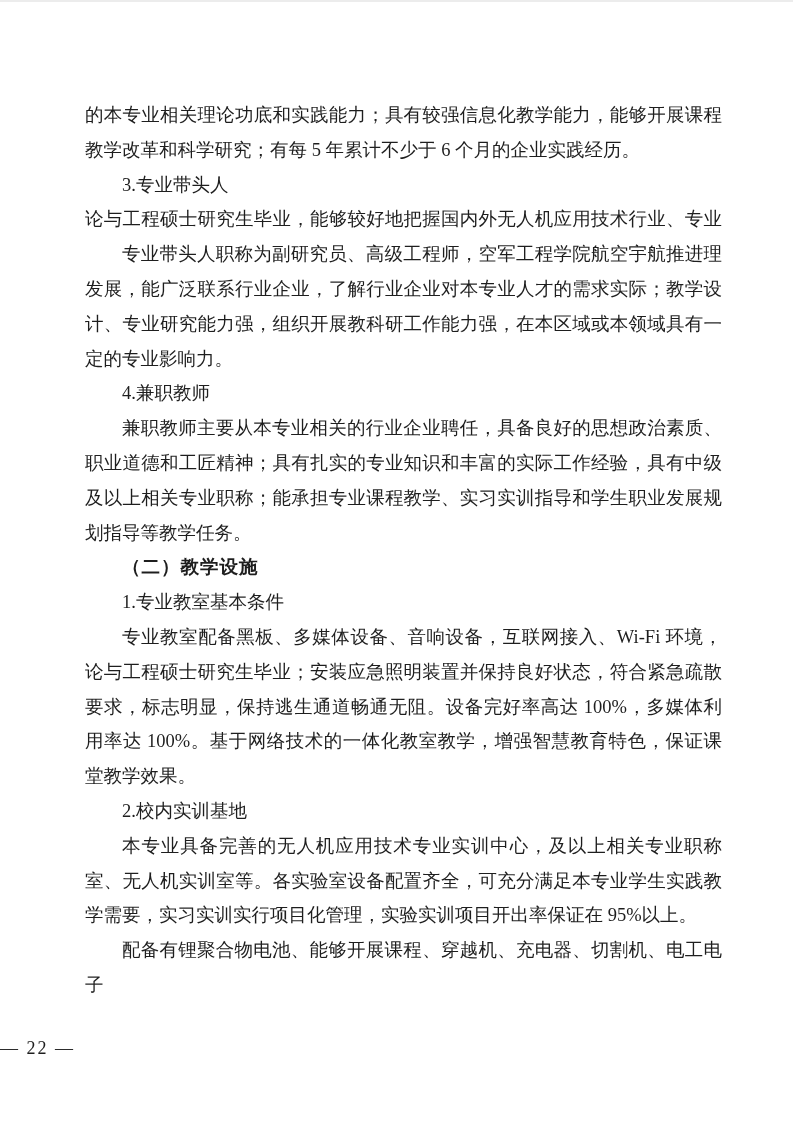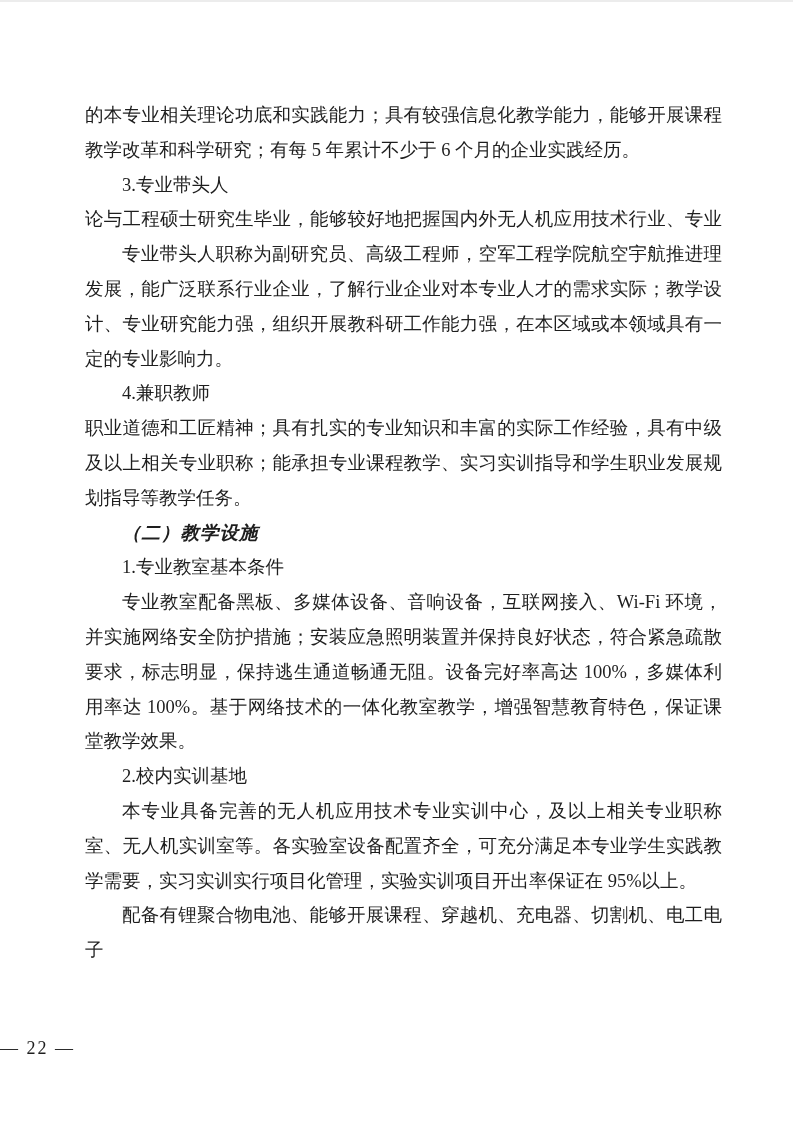--- a/index.html
+++ b/index.html
@@ -41,21 +41,20 @@
     }
     
     .ln.ind {
       text-indent: 37px;
     }
     
     .ln.heading {
       font-weight: bold;
       font-family: "Liberation Sans", "DejaVu Sans", sans-serif;
       letter-spacing: 1px;
-      font-style: italic;
     }
     .page-number {
       position: absolute;
       left: 0;
       top: 1036px;
       width: 100%;
       font-family: "Liberation Serif", "DejaVu Serif", serif;
       font-size: 18px;
       color: #1e1e1e;
       letter-spacing: 2px;
@@ -69,27 +68,28 @@
 
   <div class="ln j">的本专业相关理论功底和实践能力；具有较强信息化教学能力，能够开展课程</div>
       <div class="ln">教学改革和科学研究；有每 5 年累计不少于 6 个月的企业实践经历。</div>
       <div class="ln ind">3.专业带头人</div>
       <div class="ln j">论与工程硕士研究生毕业，能够较好地把握国内外无人机应用技术行业、专业</div>
       <div class="ln j ind">专业带头人职称为副研究员、高级工程师，空军工程学院航空宇航推进理</div>
       <div class="ln j">发展，能广泛联系行业企业，了解行业企业对本专业人才的需求实际；教学设</div>
       <div class="ln j">计、专业研究能力强，组织开展教科研工作能力强，在本区域或本领域具有一</div>
       <div class="ln">定的专业影响力。</div>
       <div class="ln ind">4.兼职教师</div>
+      <div class="ln j ind">兼职教师主要从本专业相关的行业企业聘任，具备良好的思想政治素质、</div>
       <div class="ln j">职业道德和工匠精神；具有扎实的专业知识和丰富的实际工作经验，具有中级</div>
       <div class="ln j">及以上相关专业职称；能承担专业课程教学、实习实训指导和学生职业发展规</div>
       <div class="ln">划指导等教学任务。</div>
       <div class="ln ind heading">（二）教学设施</div>
       <div class="ln ind">1.专业教室基本条件</div>
       <div class="ln j ind">专业教室配备黑板、多媒体设备、音响设备，互联网接入、Wi-Fi 环境，</div>
-      <div class="ln j">并实施网络安全防护措施；安装应急照明装置并保持良好状态，符合紧急疏散</div>
+      <div class="ln j">论与工程硕士研究生毕业；安装应急照明装置并保持良好状态，符合紧急疏散</div>
       <div class="ln j">要求，标志明显，保持逃生通道畅通无阻。设备完好率高达 100%，多媒体利</div>
       <div class="ln j">用率达 100%。基于网络技术的一体化教室教学，增强智慧教育特色，保证课</div>
       <div class="ln">堂教学效果。</div>
       <div class="ln ind">2.校内实训基地</div>
       <div class="ln j ind">本专业具备完善的无人机应用技术专业实训中心，及以上相关专业职称</div>
       <div class="ln j">室、无人机实训室等。各实验室设备配置齐全，可充分满足本专业学生实践教</div>
       <div class="ln">学需要，实习实训实行项目化管理，实验实训项目开出率保证在 95%以上。</div>
       <div class="ln j ind">配备有锂聚合物电池、能够开展课程、穿越机、充电器、切割机、电工电子</div>
     </div>
   <div class="page-number">— 22 —</div>

